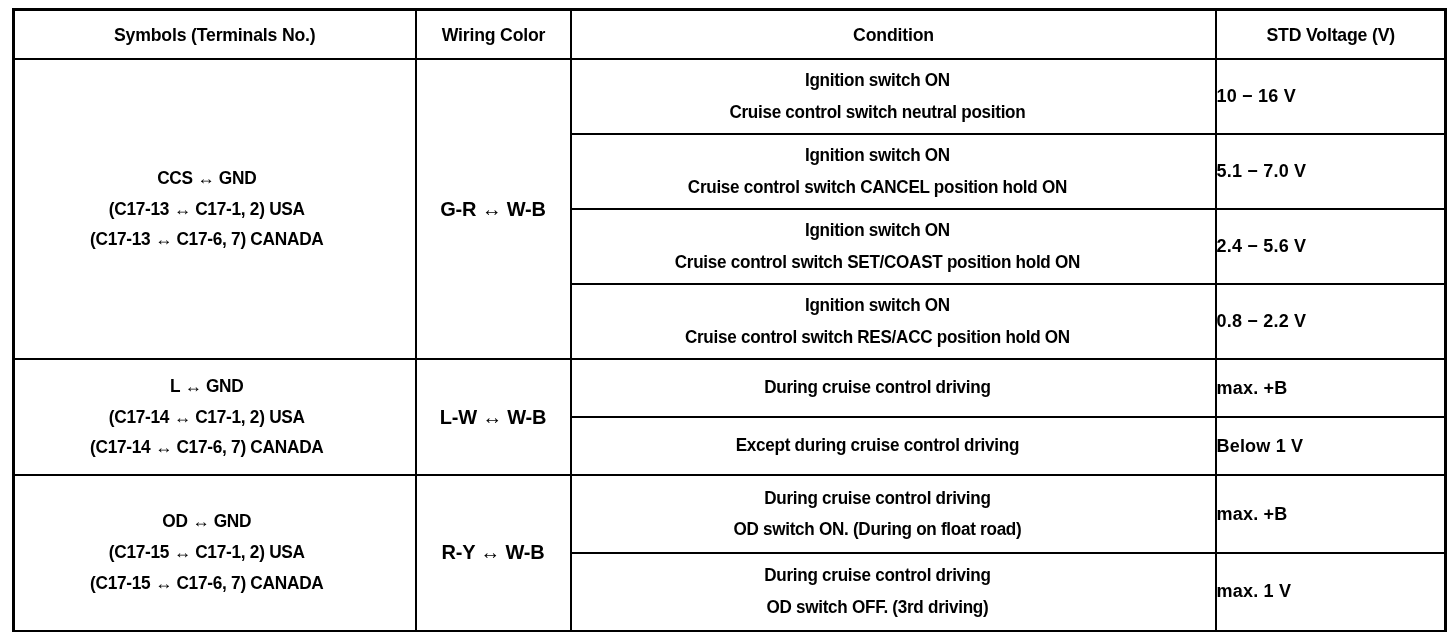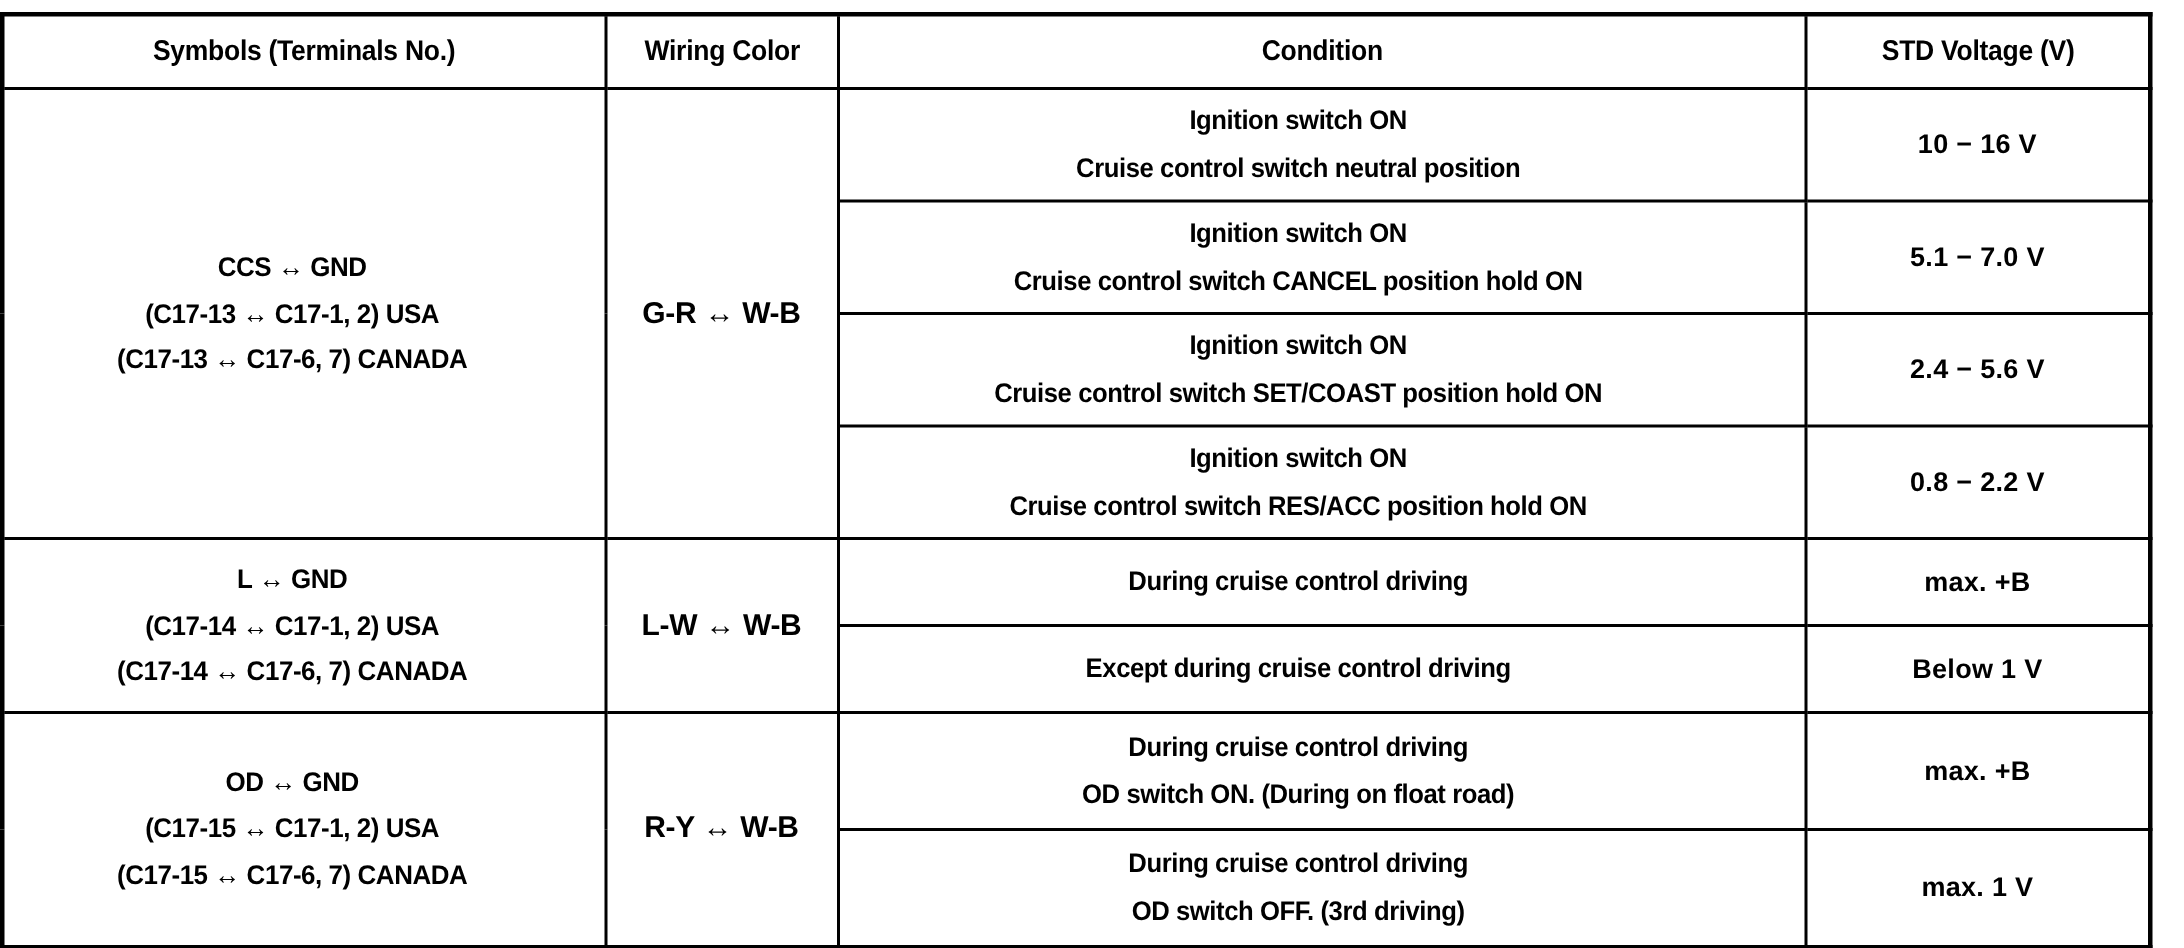--- a/index.html
+++ b/index.html
@@ -15,21 +15,21 @@
     overflow: hidden;
   }
   #page {
     position: relative;
     width: 1456px;
     height: 632px;
     background: #ffffff;
   }
   .table-wrap {
     position: absolute;
-    left: 0;
+    left: 12px;
     top: 8px;
     width: 1164px;
     height: 615px;
   }
   table.spec {
     border-collapse: collapse;
     width: 1432px;
     height: 615px;
     table-layout: fixed;
     background: #ffffff;
@@ -97,21 +97,20 @@
     display: block;
     white-space: nowrap;
     transform: scaleX(0.95);
     transform-origin: left center;
   }
   td.cond.single {
     line-height: 1.2;
   }
 
   td.volt {
-    text-align: center;
     font-size: 18px;
     font-weight: bold;
     letter-spacing: 0.2px;
     white-space: nowrap;
     margin-top: 37px;
   }
 
   .r-tall { height: 75px; }
   .r-mid  { height: 58px; }
   .r-low  { height: 78px; }

